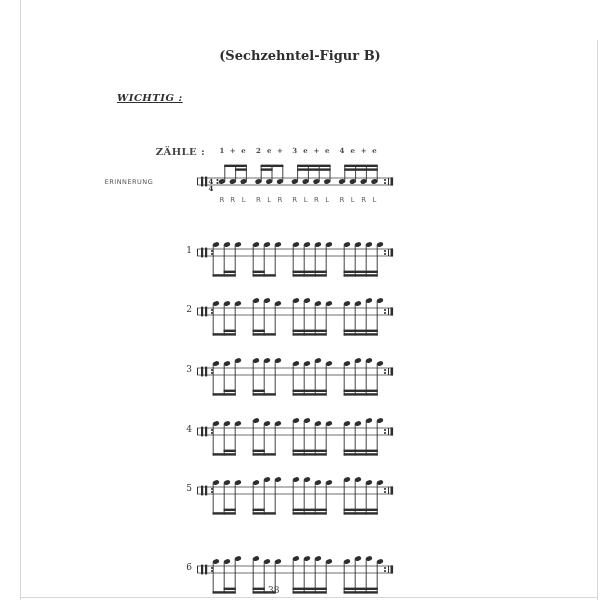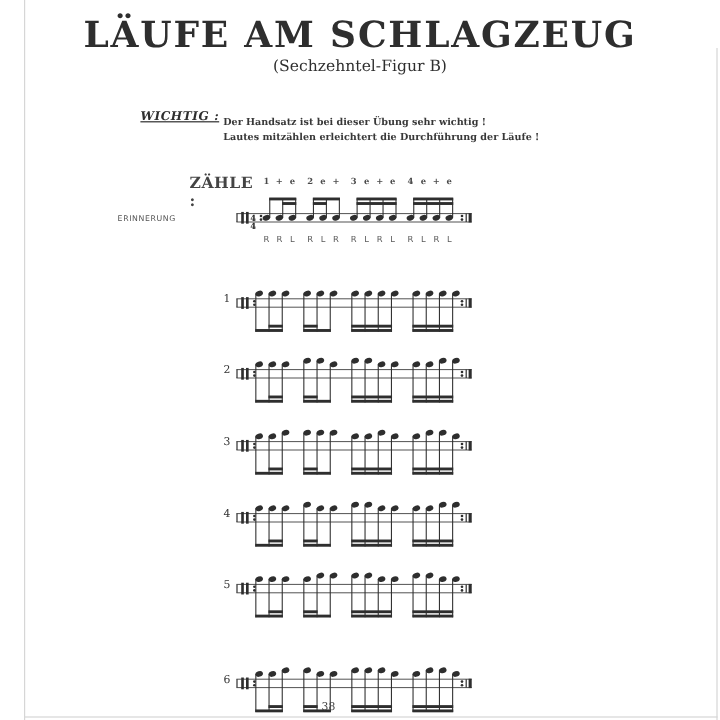--- a/index.html
+++ b/index.html
@@ -8,58 +8,53 @@
     font-family:"DejaVu Serif","Liberation Serif",serif;color:#2e2e2e;overflow:hidden;
   }
   .edge{position:absolute;background:#d6d6d6;}
   .edge.left{left:20px;top:0;width:1px;height:600px;}
   .edge.right{left:597px;top:40px;width:1px;height:560px;}
   .edge.bottom{left:20px;top:597px;width:578px;height:1px;}
   .title{
     position:absolute;top:12px;left:0;width:600px;text-align:center;
     font-size:30px;font-weight:bold;letter-spacing:1.5px;white-space:nowrap;
   }
-  .subtitle{position:absolute;top:48px;left:0;width:600px;text-align:center;font-size:13px;}
+  .subtitle{position:absolute;top:48px;left:0;width:600px;text-align:center;font-size:13px;font-weight:bold;}
   .notice-label{
     position:absolute;left:117px;top:92px;font-size:10px;font-weight:bold;font-style:italic;
     text-decoration:underline;letter-spacing:0.5px;
   }
   .notice-lines{position:absolute;left:186px;top:95px;font-size:8px;font-weight:bold;line-height:13px;color:#383838;}
-  .zaehle-label{position:absolute;left:158px;top:146px;width:63px;text-align:left;font-size:13px;font-weight:bold;letter-spacing:0.4px;color:#444;}
+  .zaehle-label{position:absolute;left:142px;top:146px;width:63px;text-align:right;font-size:10px;font-weight:bold;letter-spacing:0.4px;color:#444;}
   .count-row span, .sticking-row span{
     position:absolute;width:12px;text-align:center;display:inline-block;
   }
   .count-row span{top:0;font-size:7px;color:#4a4a4a;font-weight:bold;}
   .count-row{position:absolute;left:0;top:146px;width:600px;height:10px;}
   .sticking-row{position:absolute;left:0;top:196px;width:600px;height:10px;font-family:"DejaVu Sans","Liberation Sans",sans-serif;}
   .sticking-row span{top:0;font-size:7px;color:#5a5a5a;}
   .erinnerung-label{
-    position:absolute;left:98px;top:178px;width:62px;text-align:left;font-size:6.5px;
+    position:absolute;left:98px;top:178px;width:62px;text-align:center;font-size:6.5px;
     letter-spacing:0.5px;color:#555;font-family:"DejaVu Sans","Liberation Sans",sans-serif;
   }
   .staff{position:absolute;left:0;width:600px;}
   .ex-number{position:absolute;left:160px;width:32px;text-align:right;font-size:9px;color:#333;}
   .page-number{position:absolute;left:268px;top:585px;width:30px;text-align:left;font-size:9px;color:#444;}
 </style>
 </head>
 <body>
 
 <div class="page">
   <div class="edge left"></div>
   <div class="edge right"></div>
   <div class="edge bottom"></div>
 
-  <div class="title">LÄUFE AM SCHLAGZEUG</div>
   <div class="subtitle">(Sechzehntel-Figur B)</div>
 
   <div class="notice-label">WICHTIG :</div>
-  <div class="notice-lines">
-    <div>Der Handsatz ist bei dieser Übung sehr wichtig !</div>
-    <div>Lautes mitzählen erleichtert die Durchführung der Läufe !</div>
-  </div>
 
   <div class="zaehle-label">ZÄHLE :</div>
   <div class="count-row" id="count-row">
       <span style="left: 216px;">1</span>
       <span style="left: 226.8px;">+</span>
       <span style="left: 237.6px;">e</span>
       <span style="left: 252.4px;">2</span>
       <span style="left: 263.2px;">e</span>
       <span style="left: 274px;">+</span>
       <span style="left: 288.8px;">3</span>

